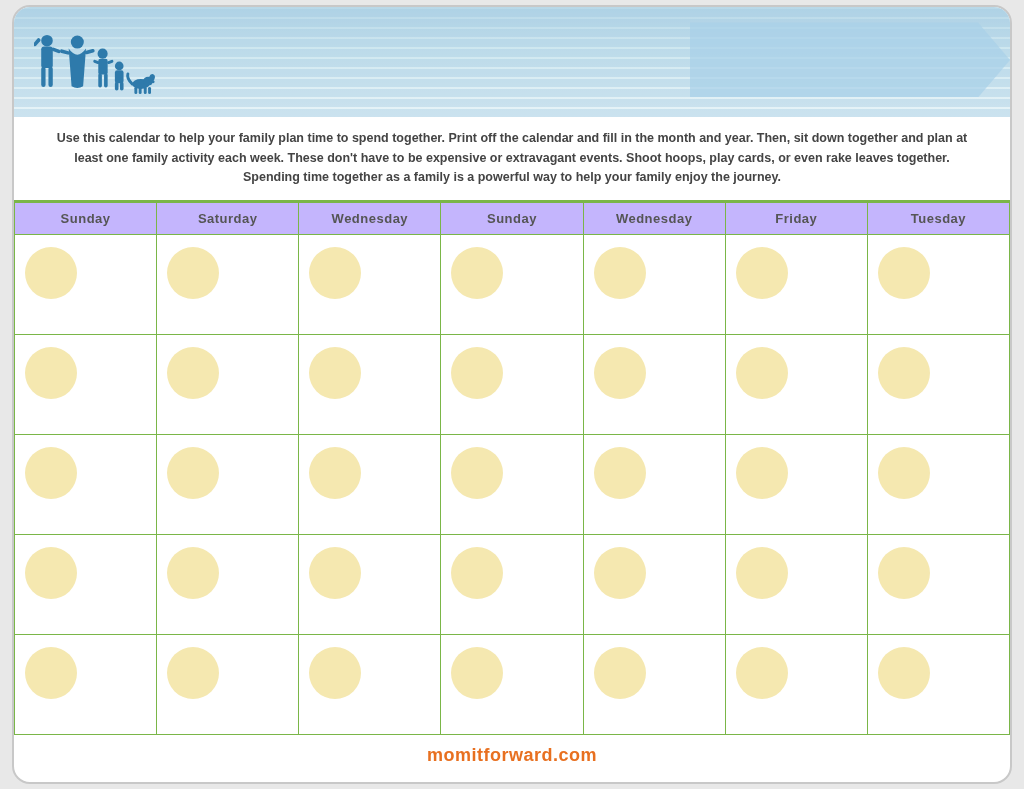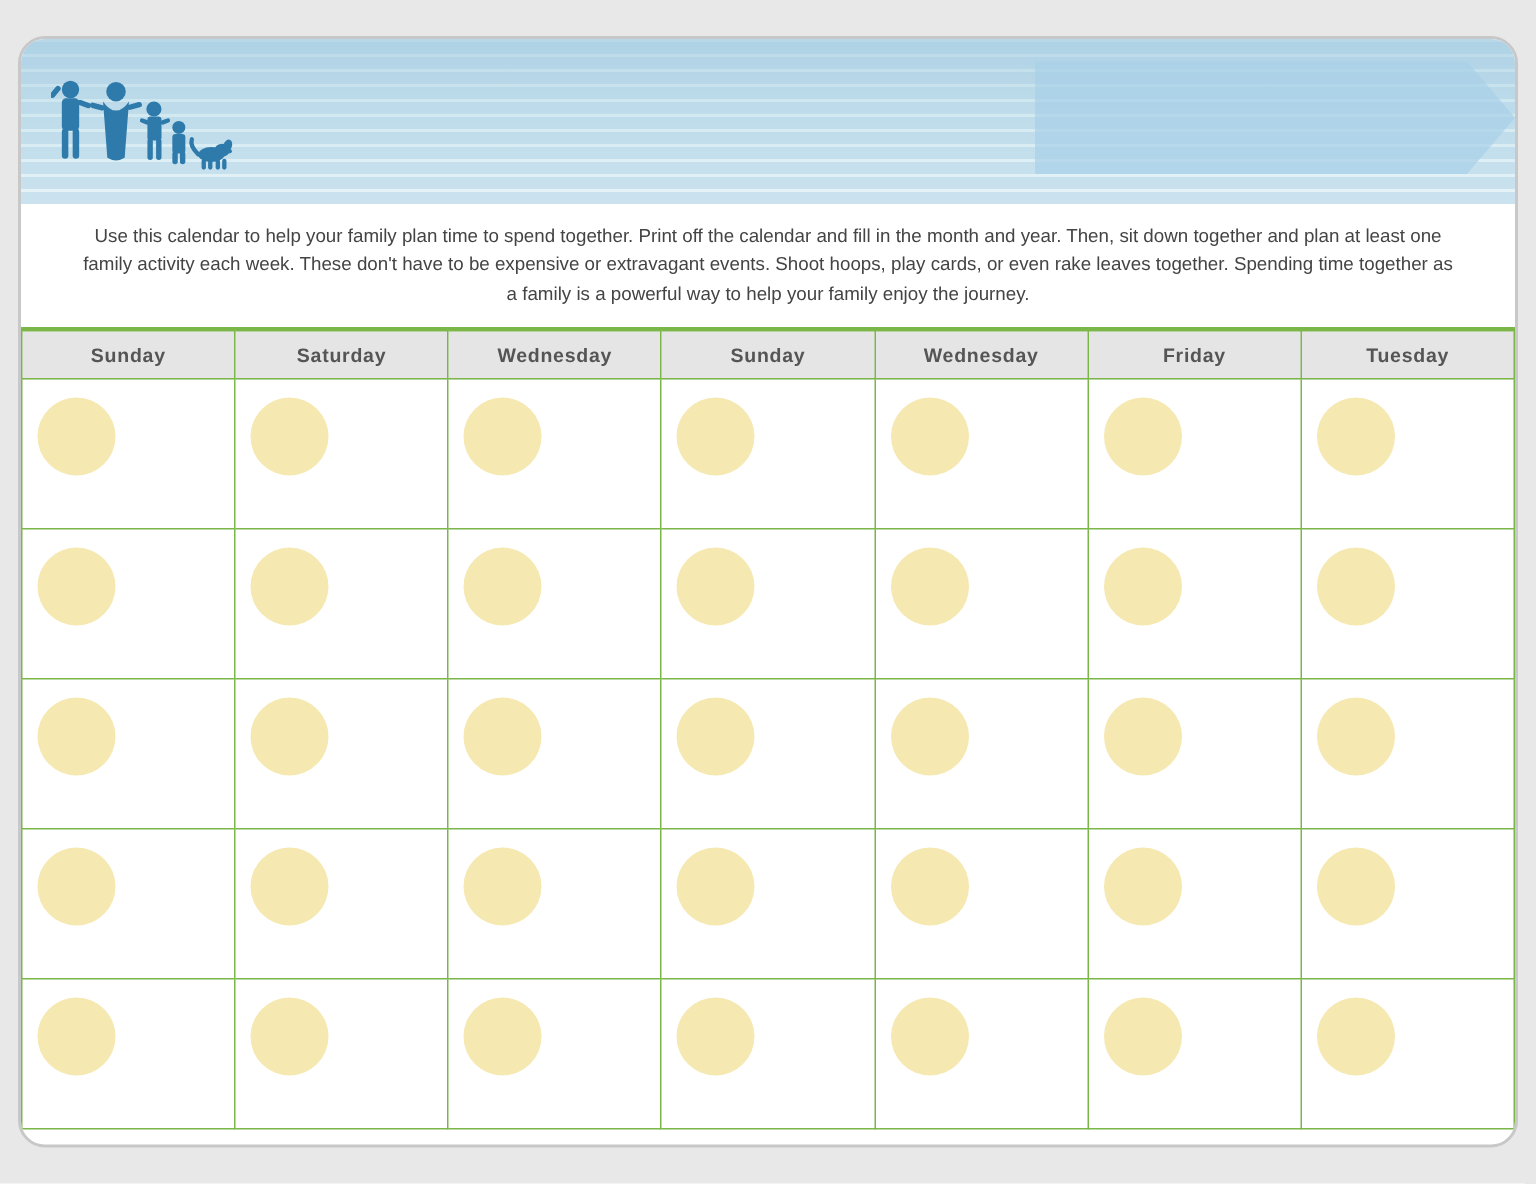--- a/index.html
+++ b/index.html
@@ -57,28 +57,29 @@
       height: 95px;
     }
     
     .description {
       padding: 12px 40px;
       font-size: 12.5px;
       color: #444;
       text-align: center;
       line-height: 1.55;
       border-bottom: 2px solid #7ab648;
+      font-weight: bold;
     }
     
     .calendar {
       width: 100%;
       border-collapse: collapse;
     }
     .calendar th {
-      background: #e5e5e5;
+      background: #c4b5fd;
       border: 1.5px solid #7ab648;
       text-align: center;
       padding: 8px 4px;
       font-size: 13px;
       font-weight: bold;
       color: #555;
       letter-spacing: 0.5px;
     }
     .calendar td {
       border: 1.5px solid #7ab648;
@@ -312,13 +313,14 @@
         <td>
             <div class="dot"></div>
           </td>
         <td>
             <div class="dot"></div>
           </td>
       </tr>
     </tbody>
   </table>
 
+  <div class="footer">momitforward.com</div>
 </div>
 
 </body></html>

